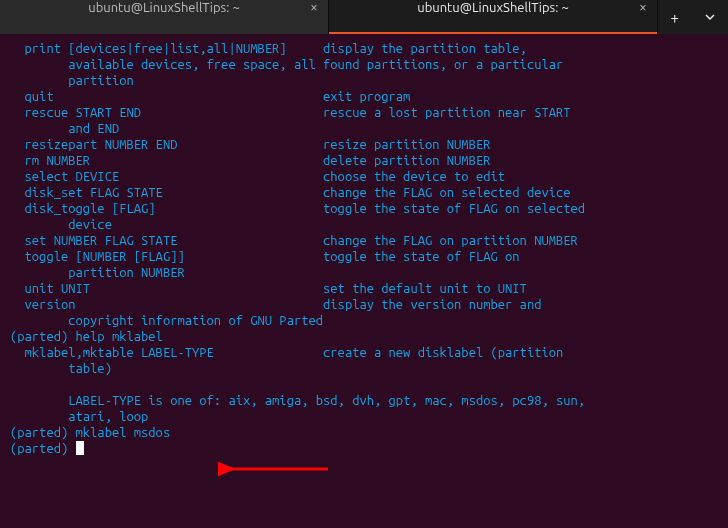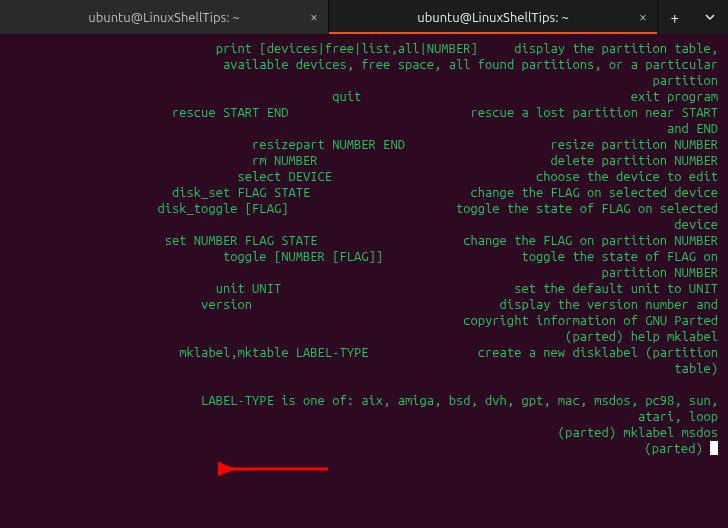--- a/index.html
+++ b/index.html
@@ -17,21 +17,21 @@
     background: #1c1c1c;
     display: flex;
     align-items: stretch;
     font-family: 'Ubuntu', 'Segoe UI', sans-serif;
     font-size: 13px;
     color: #ccc;
   }
   .tab {
     flex: 1 1 0;
     display: flex;
-    align-items: center;
+    align-items: flex-start;
     justify-content: center;
     gap: 8px;
     position: relative;
     border-right: 1px solid #0a0a0a;
     cursor: pointer;
   }
   .tab.inactive { background: #2a2a2a; color: #bdbdbd; }
   .tab.active   { background: #1c1c1c; color: #eaeaea; }
   .tab.active::after {
     content: "";
@@ -52,28 +52,27 @@
     display: flex;
     align-items: center;
     justify-content: space-around;
     background: #1c1c1c;
     color: #eaeaea;
   }
   .tabbar .actions span {
     font-size: 15px;
   }
   .terminal {
-    padding: 6px 10px 10px 27px;
+    padding: 6px 10px 10px 10px;
     white-space: pre;
     line-height: 16px;
-    color: #22c55e;
+    color: #0ea5e9;
     position: relative;
     height: calc(100% - 34px);
     letter-spacing: 0px;
-    text-align: right;
   }
   .arrow {
     position: absolute;
     left: 218px;
     top: 459px;
     pointer-events: none;
   }
   .cursor {
     display: inline-block;
     width: 8px;

